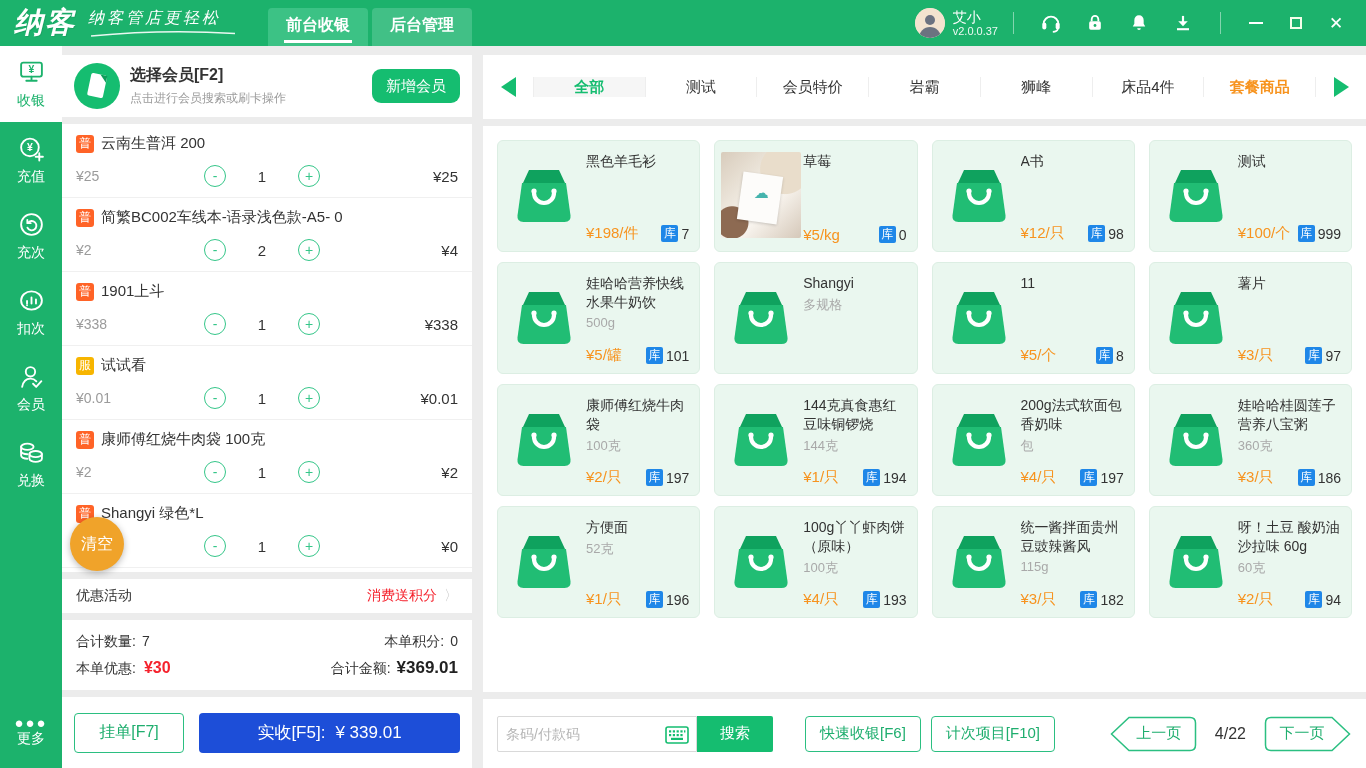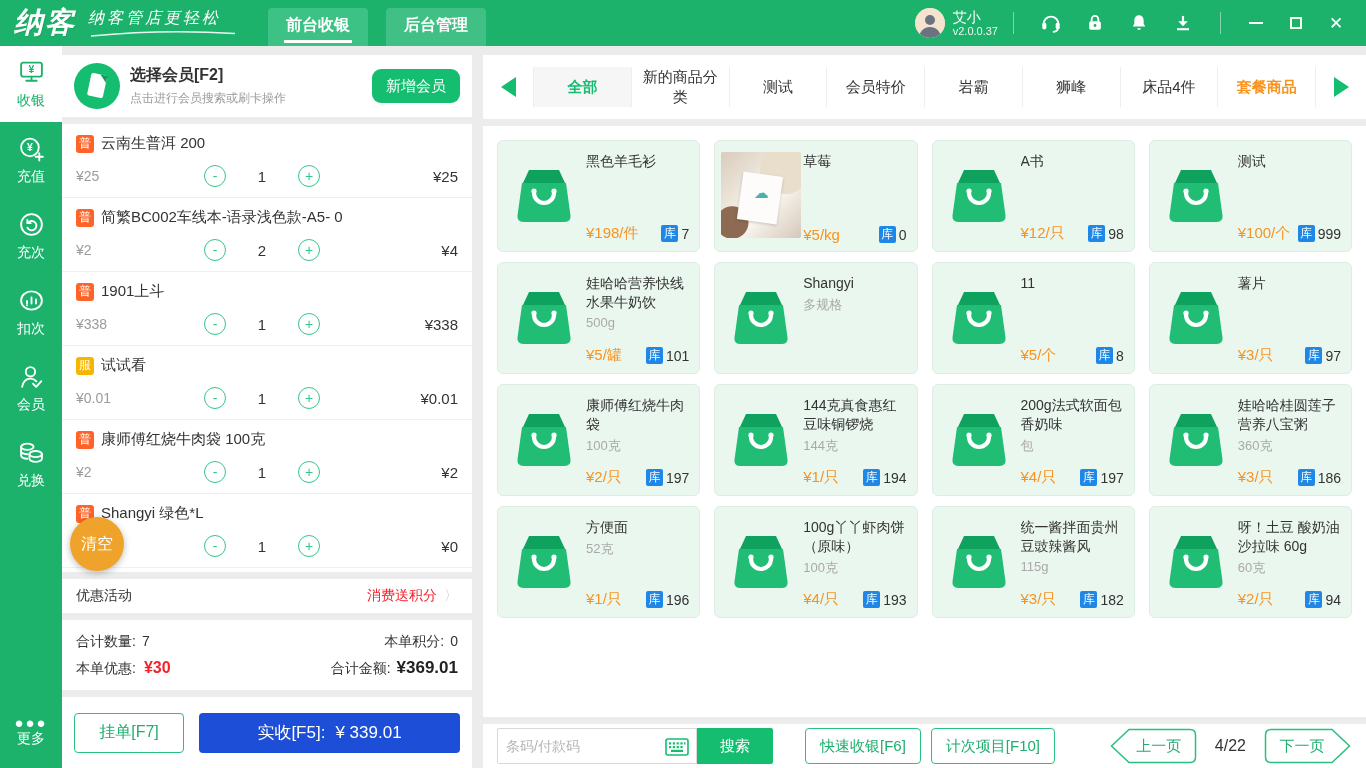--- a/index.html
+++ b/index.html
@@ -3,21 +3,21 @@
 <meta charset="utf-8">
 <style>
 *{box-sizing:border-box;margin:0;padding:0}
 html,body{width:1366px;height:768px;overflow:hidden}
 body{position:relative;background:#ececec;font-family:"Liberation Sans",sans-serif;cursor:default}
 
 .header{position:absolute;left:0;top:0;width:1366px;height:46px;background:#1cb26c;display:flex;align-items:center;z-index:6}
 .logo{font-size:29px;font-weight:bold;font-style:italic;color:#fff;margin:0 12px 0 14px;letter-spacing:2px;text-shadow:1px 1px 0 rgba(0,0,0,.08)}
 .tagline-wrap{display:flex;flex-direction:column;margin-right:30px}
 .tagline{color:#fff;font-size:16px;font-style:italic;letter-spacing:3px}
-.h-tabs{display:flex;align-self:flex-end;gap:18px}
+.h-tabs{display:flex;align-self:flex-end;gap:4px}
 .h-tab{width:100px;height:38px;background:#41c086;border-radius:4px 4px 0 0;display:flex;align-items:center;justify-content:center;color:#fff;font-size:16px;font-weight:bold}
 .h-tab .h-tab-label{padding:3px 2px 4px;border-bottom:3px solid transparent}
 .h-tab.active{background:#3cc285}
 .h-tab.active .h-tab-label{border-bottom-color:#fff}
 .header-right{margin-left:auto;display:flex;align-items:center;margin-right:10px}
 .avatar{width:30px;height:30px;border-radius:50%;background:#f3e3cf;overflow:hidden;flex:none}
 .user-meta{margin-left:8px;color:#fff;line-height:1.15}
 .user-name{font-size:14px}
 .user-version{font-size:11px;opacity:.92}
 .h-divider{width:1px;height:22px;background:rgba(255,255,255,.45);margin:0 15px}
@@ -92,21 +92,21 @@
 .pc-photo::before{content:"";position:absolute;left:24%;top:26%;width:50%;height:56%;background:#fdfcfa;transform:rotate(8deg);box-shadow:0 1px 3px rgba(0,0,0,.18)}
 .pc-photo::after{content:"☁";position:absolute;left:50%;top:48%;transform:translate(-50%,-50%);color:#45b4ad;font-size:15px}
 .pc-body{flex:1;min-width:0;display:flex;flex-direction:column;padding-top:5px}
 .pc-name{font-size:14px;color:#333;line-height:19px;max-height:38px;overflow:hidden}
 .pc-spec{font-size:13px;color:#a9a9a9;margin-top:3px}
 .pc-bottom{margin-top:auto;display:flex;align-items:center}
 .pc-price{color:#f7931e;font-size:15px;font-weight:normal;white-space:nowrap}
 .pc-stock{margin-left:auto;display:flex;align-items:center;gap:3px}
 .stock-badge{width:17px;height:17px;background:#1f87e8;color:#fff;font-size:12px;border-radius:2px;display:flex;align-items:center;justify-content:center}
 .stock-num{font-size:14px;color:#333}
-.bottom-bar{flex:none;height:44px;background:#fff;display:flex;align-items:center;padding:15px 14px}
+.bottom-bar{flex:none;height:69px;background:#fff;display:flex;align-items:center;padding:15px 14px}
 .search-group{display:flex;height:36px}
 .search-input-wrap{position:relative;width:200px;height:36px;border:1px solid #d9d9d9;border-radius:2px 0 0 2px;display:flex;align-items:center;background:#fff}
 .search-input{border:none;outline:none;width:156px;margin-left:8px;font-size:14px;color:#333;font-family:inherit;background:transparent}
 .search-input::placeholder{color:#b5b5b5}
 .kb-icon{position:absolute;right:7px;top:9px}
 .search-btn{width:76px;background:#15bd70;color:#fff;font-size:15px;border:none;border-radius:0 2px 2px 0}
 .quick-btns{display:flex;gap:10px;margin-left:32px}
 .outline-btn{height:36px;padding:0 14px;border:1px solid #2bbf81;color:#1fae6e;background:#fff;font-size:15px;border-radius:4px;display:flex;align-items:center}
 .pager{margin-left:auto;display:flex;align-items:center;gap:18px}
 .page-btn{position:relative;width:88px;height:36px}
@@ -407,21 +407,20 @@
   </div>
 </div>
 
 <div class="right-panel">
   <div class="card cat-bar">
     <div class="cat-arrow">
         <span class="tri-left"></span>
       </div>
     <div class="cat-tabs">
         <div class="cat-tab active">全部</div>
-        <div class="cat-tab">新的商品分类</div>
         <div class="cat-tab">测试</div>
         <div class="cat-tab">会员特价</div>
         <div class="cat-tab">岩霸</div>
         <div class="cat-tab">狮峰</div>
         <div class="cat-tab">床品4件</div>
         <div class="cat-tab highlight">套餐商品</div>
       </div>
     <div class="cat-arrow">
         <span class="tri-right"></span>
       </div>

